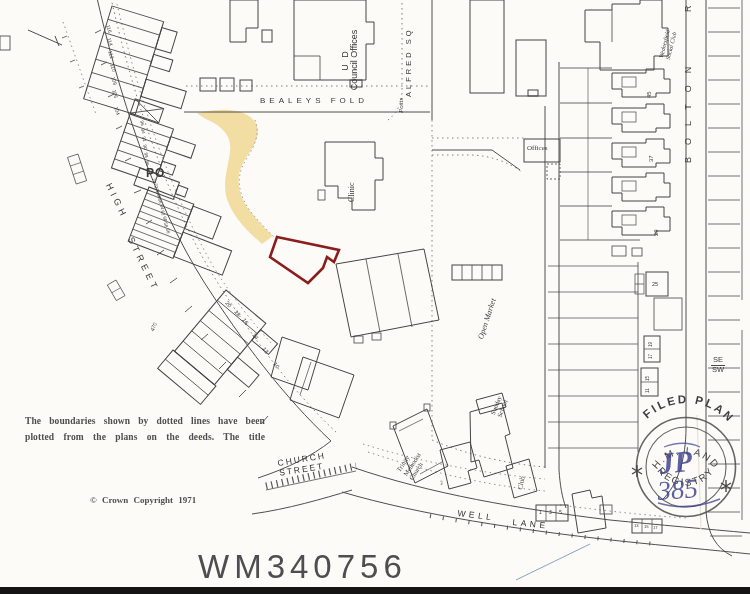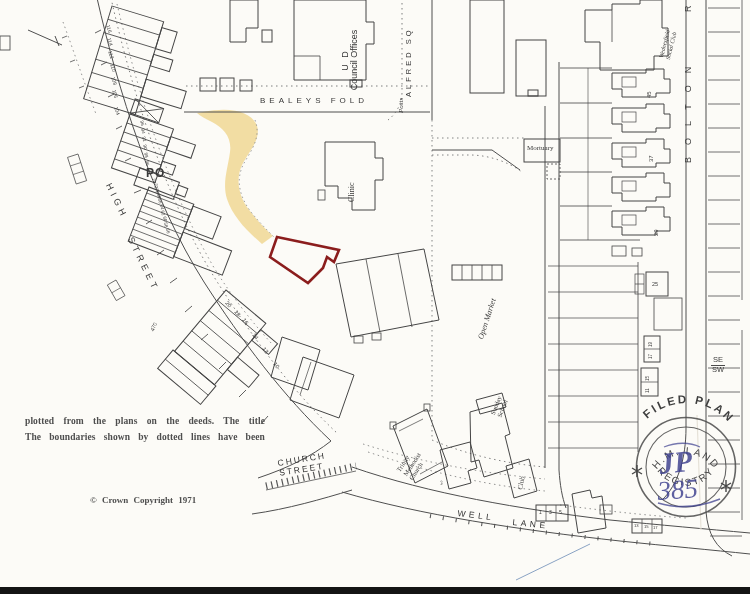--- a/index.html
+++ b/index.html
@@ -246,21 +246,21 @@
 <div class="lbl sans" style="left:134px;top:236px;transform:rotate(64deg);font-size:9px;letter-spacing:4px;">STREET</div>
 <div class="lbl sans" style="left:405px;top:97px;transform:rotate(-90deg);font-size:7.5px;letter-spacing:3px;">ALFRED  SQ</div>
 <div class="lbl it" style="left:398px;top:113px;transform:rotate(-90deg);font-size:7px;">Posts</div>
 <div class="lbl sans" style="left:684px;top:163px;transform:rotate(-90deg);font-size:9px;letter-spacing:12px;">BOLTON</div>
 <div class="lbl sans" style="left:684px;top:12px;transform:rotate(-90deg);font-size:9px;">R</div>
 <div class="lbl sans" style="left:341px;top:116px;transform:rotate(-90deg);width:112px;text-align:center;font-size:9px;color:#333;">
   <div style="letter-spacing:2px;">U D</div>
   <div>Council Offices</div>
 </div>
 <div class="lbl" style="left:348px;top:202px;transform:rotate(-90deg);font-size:8px;">Clinic</div>
-<div class="lbl" style="left:527px;top:145px;font-size:7px;">Mortuary</div>
+<div class="lbl" style="left:527px;top:145px;font-size:7px;">Offices</div>
 <div class="lbl it" style="left:477px;top:338px;transform:rotate(-72deg);font-size:8px;">Open Market</div>
 <div class="lbl" style="left:489px;top:413px;transform:rotate(-69deg);font-size:6.5px;line-height:7px;">
   <div>Sunday</div>
       <div>School</div>
 </div>
 <div class="lbl" style="left:395px;top:469px;transform:rotate(-57deg);font-size:6.5px;line-height:7.5px;">
   <div>Trinity</div>
       <div>Methodist</div>
       <div>Church</div>
 </div>
@@ -322,22 +322,23 @@
 <div class="num" style="left:539px;top:509px;">1</div>
 <div class="num" style="left:549px;top:509px;">3</div>
 <div class="num" style="left:559px;top:509px;">5</div>
 <div class="num" style="left:634px;top:523px;font-size:4.2px;">13</div>
 <div class="num" style="left:644px;top:524px;font-size:4.2px;">15</div>
 <div class="num" style="left:653px;top:525px;font-size:4.2px;">17</div>
 <div class="num it" style="left:439px;top:480px;transform:rotate(-20deg);font-size:5.5px;font-family:'Liberation Serif',serif;">2</div>
 <div class="num" style="left:149px;top:330px;transform:rotate(-68deg);font-size:5.5px;">470</div>
 
 <div class="disc">
+  <div class="just">The boundaries shown by dotted lines have been</div>
   <div class="just">plotted from the plans on the deeds.  The title</div>
-  <div class="just">The boundaries shown by dotted lines have been</div>
 </div>
 <div class="copyright">©  Crown Copyright  1971</div>
 
 <div class="titleblock">
+  <span class="tn">WM340756</span>
 </div>
 
 <div class="blackbar"></div>
 </div>
 
 </body></html>

